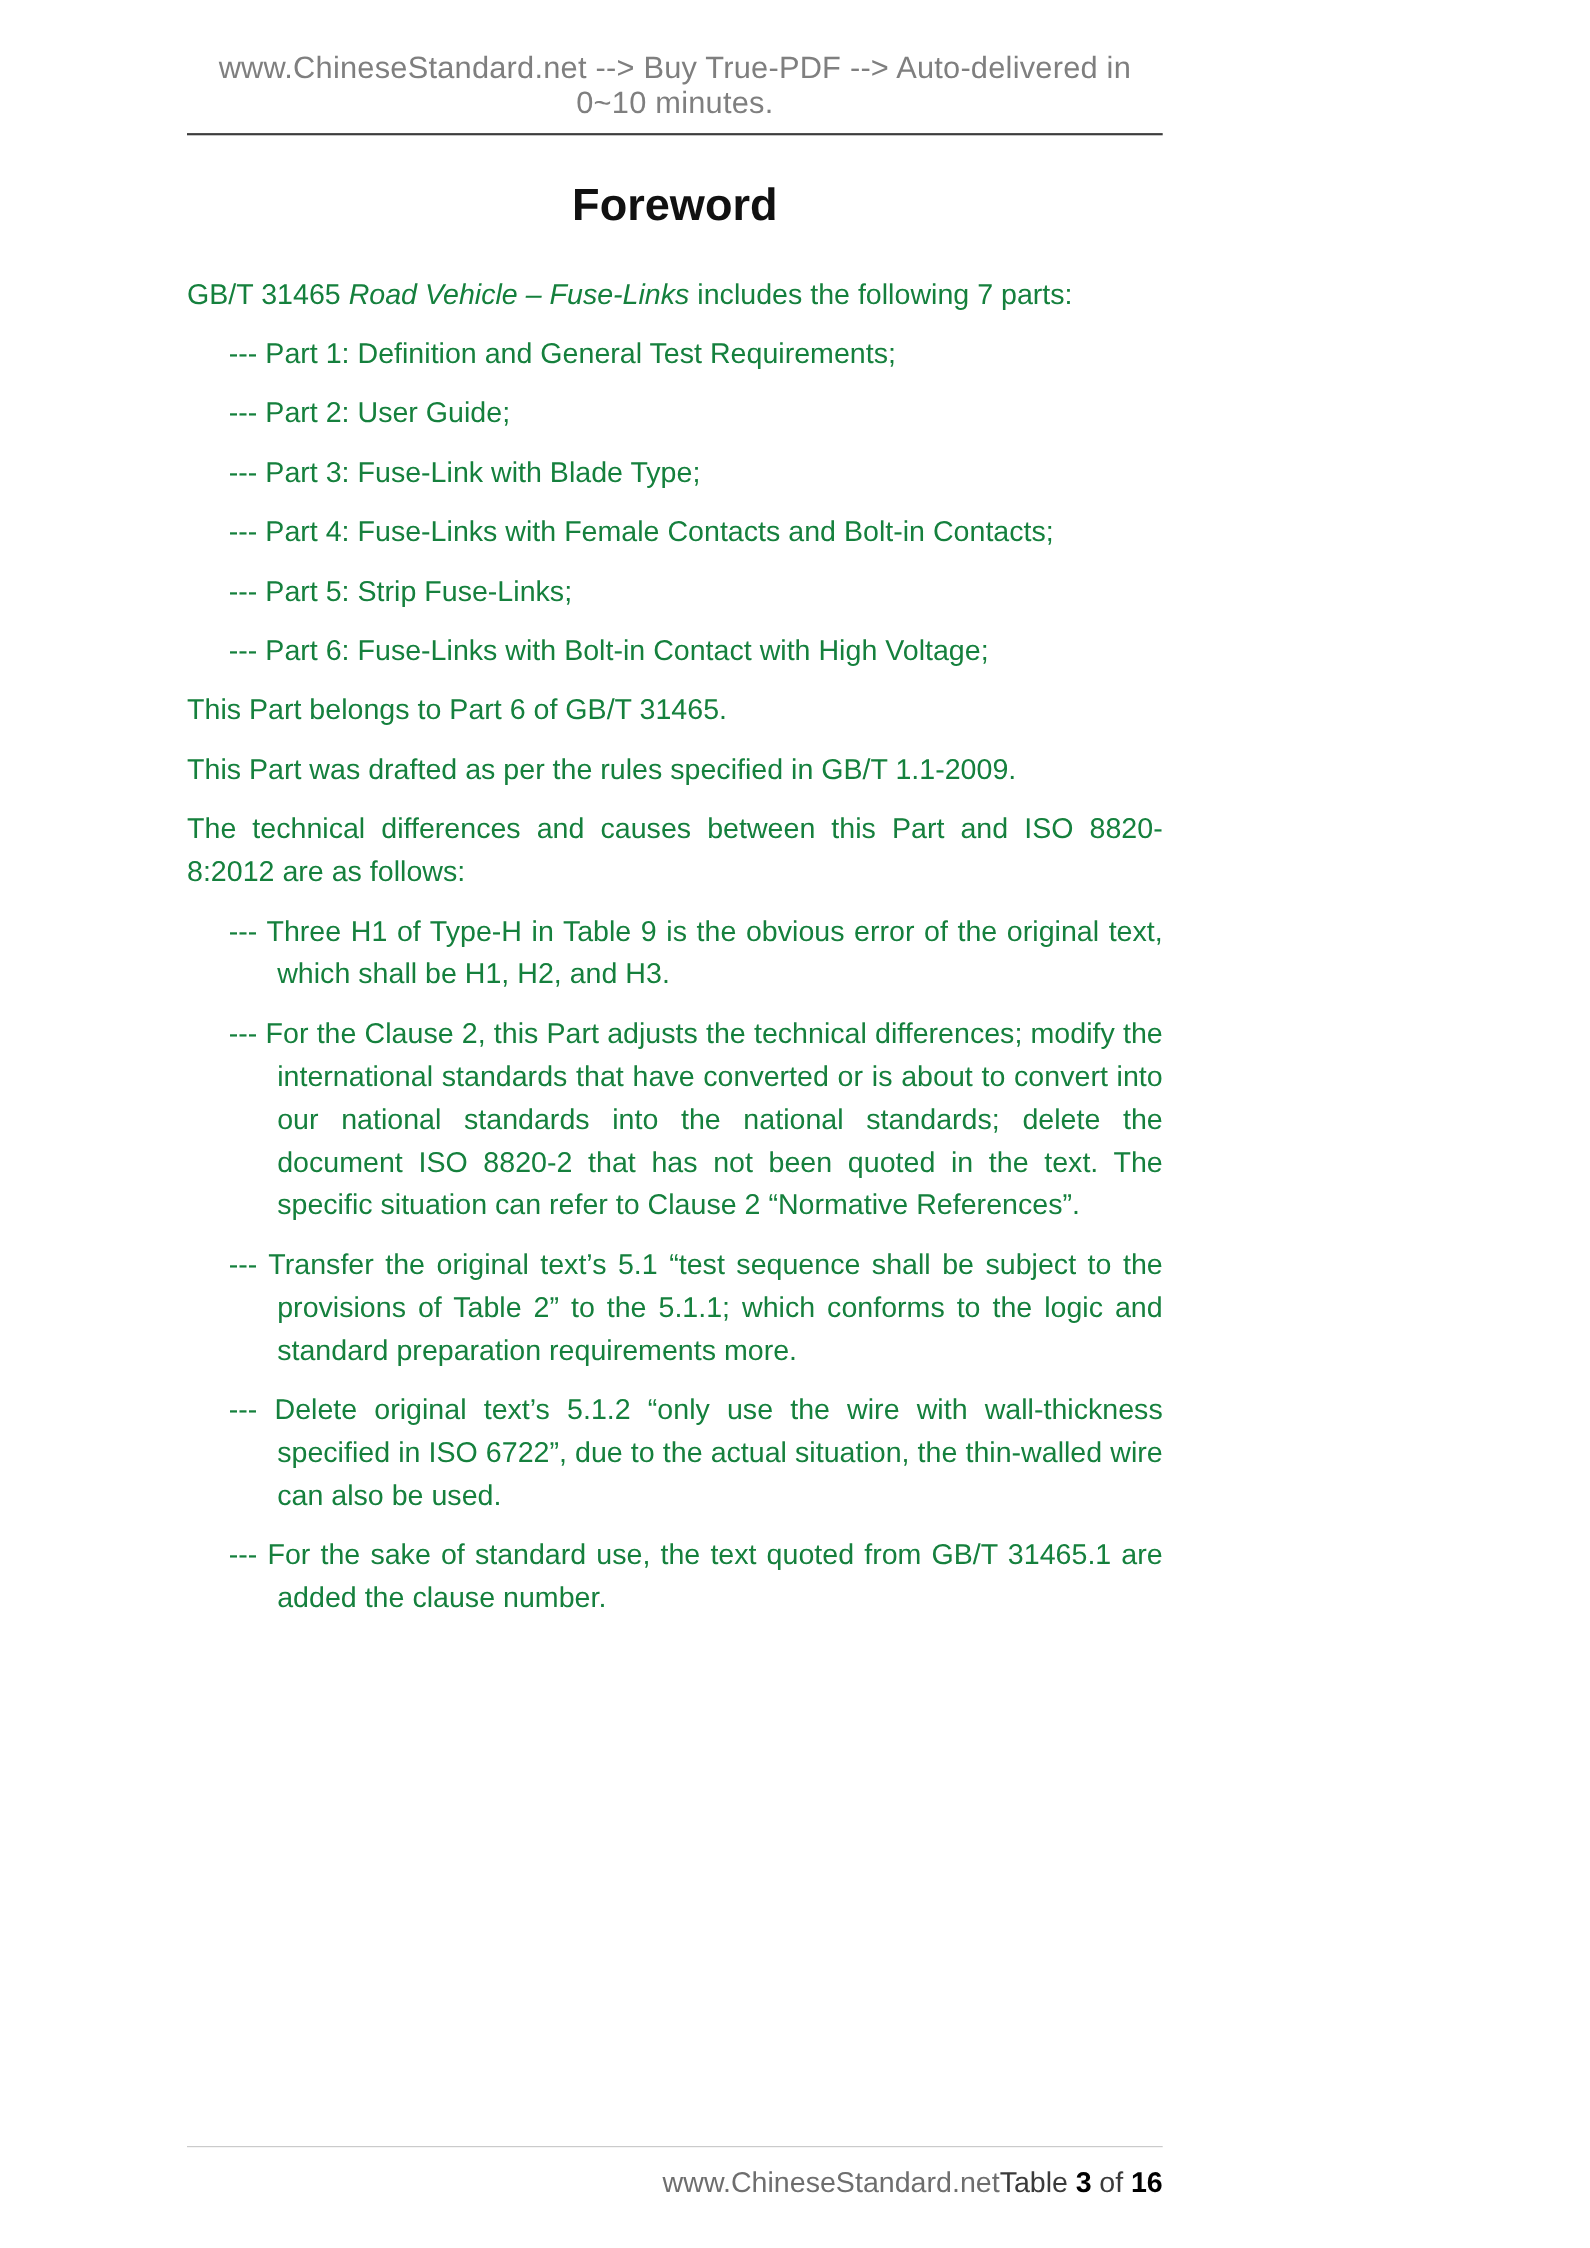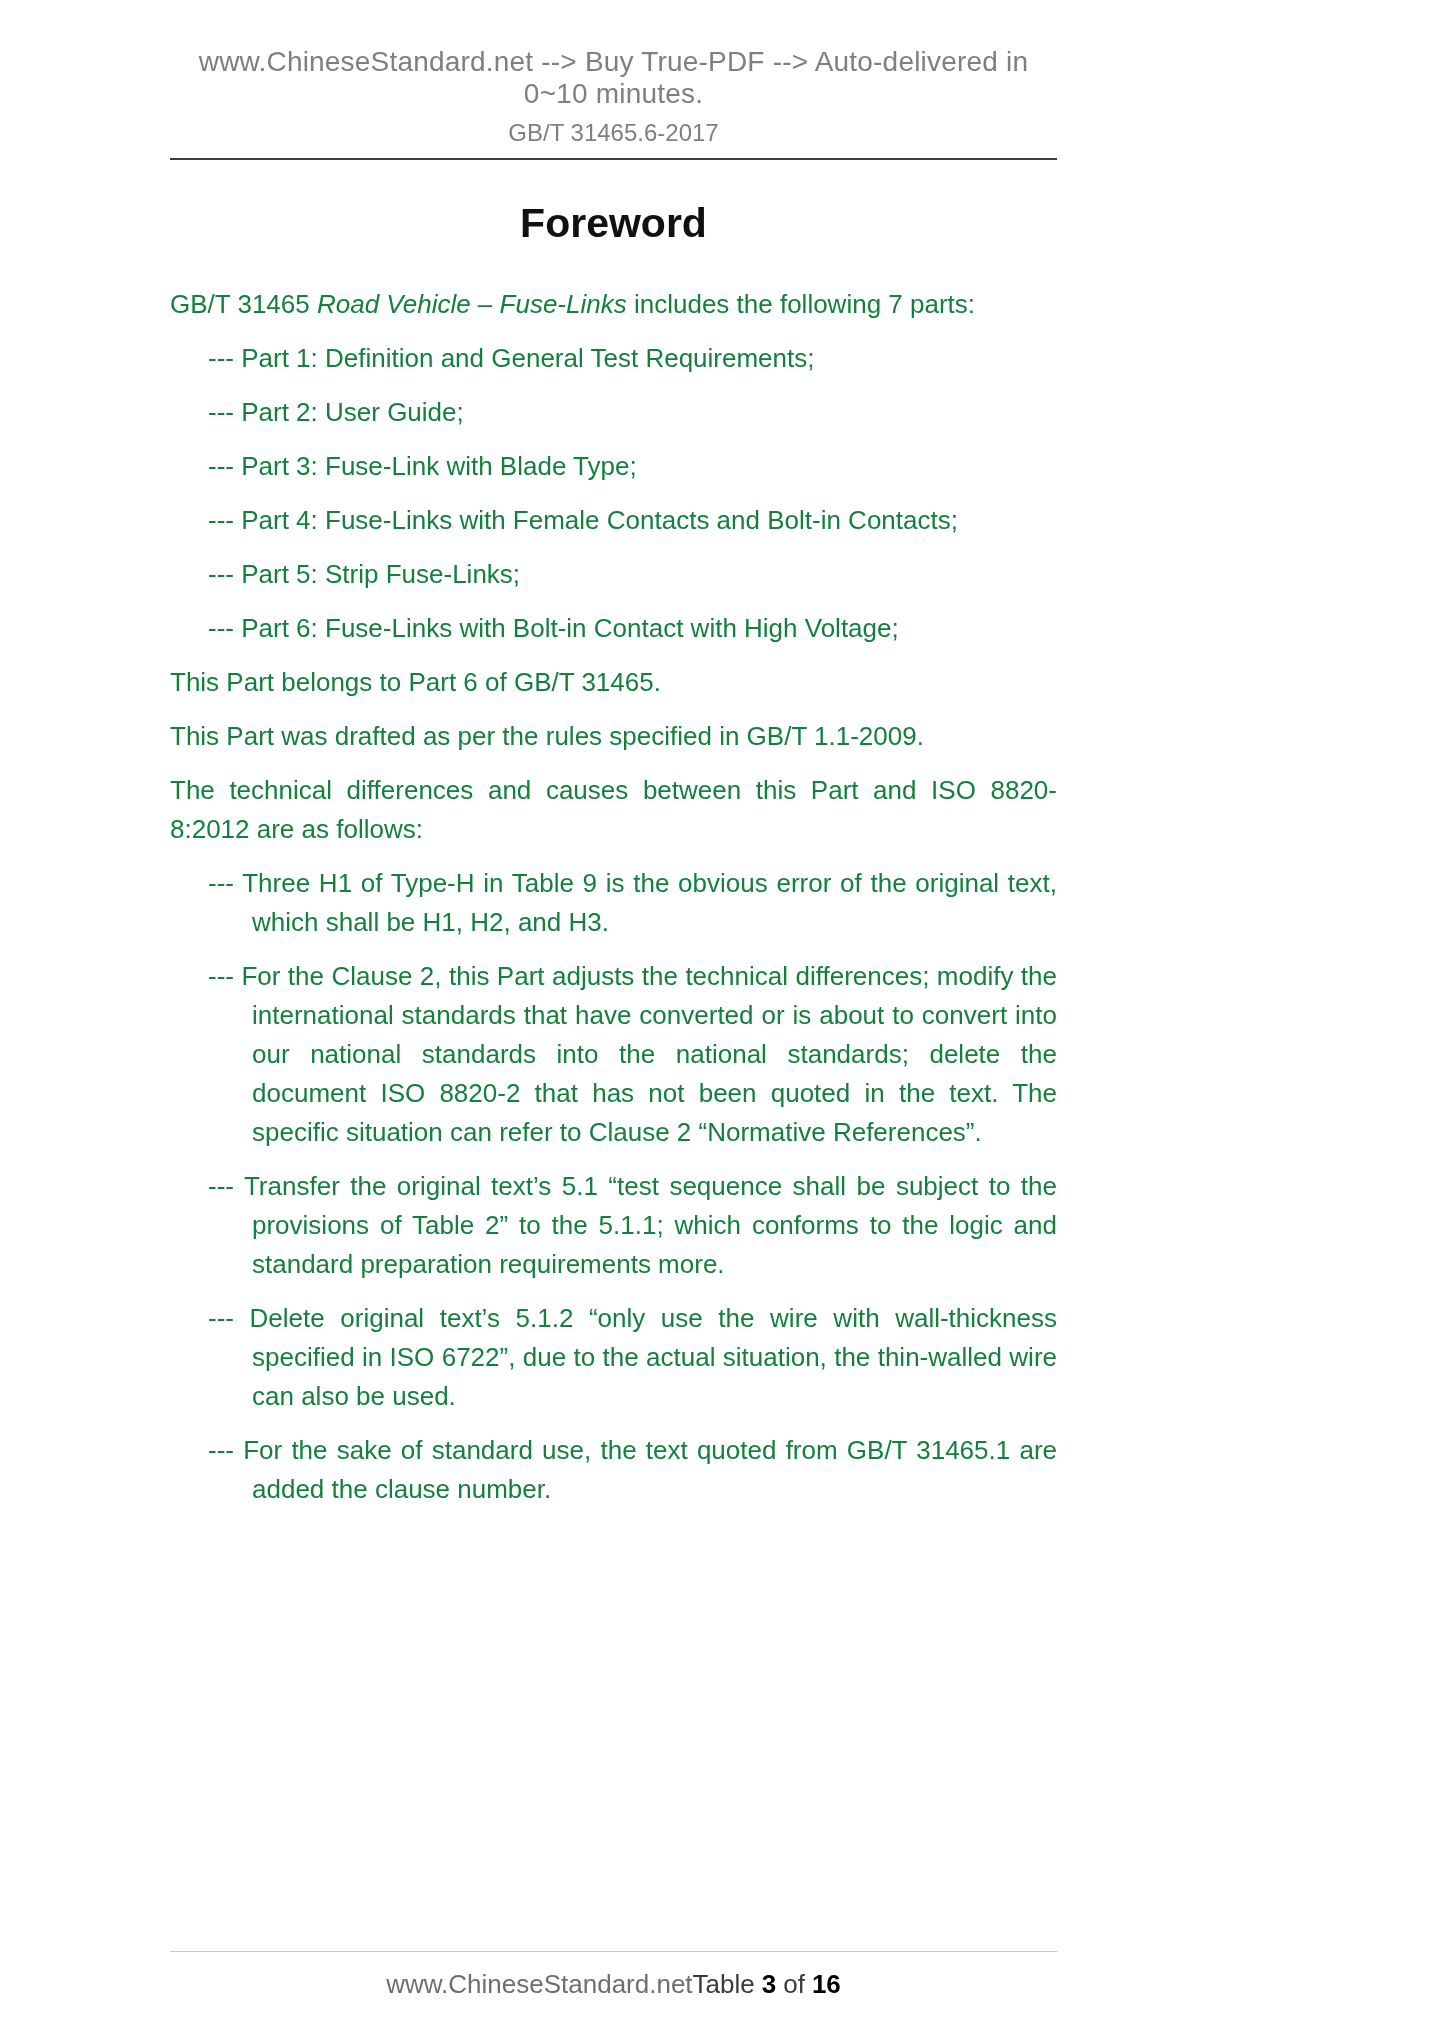--- a/index.html
+++ b/index.html
@@ -66,40 +66,39 @@
     right: 170px;
     bottom: 44px;
   }
   .footer-rule {
     border: none;
     border-top: 1px solid #c6c6c6;
     margin-bottom: 17px;
   }
   .footer-row {
     display: flex;
-    justify-content: center;
+    justify-content: flex-end;
     align-items: baseline;
     font-size: 26px;
   }
   .site { color: #6e6e6e; text-decoration: none; }
   .page-indicator {
     color: #3a3a3a;
     display: inline-flex;
     gap: 7px;
   }
   .page-indicator b { color: #000000; font-weight: 700; }
 </style>
 </head>
 <body>
 
 <div class="page">
 
   <div class="page-header">
     <a class="banner">www.ChineseStandard.net --&gt; Buy True-PDF --&gt; Auto-delivered in 0~10 minutes.</a>
-    <div class="doc-number">GB/T 31465.6-2017</div>
     <hr class="header-rule">
   </div>
 
   <h1 class="title">Foreword</h1>
 
   <main class="doc-body" id="doc-body">
       <div class="para"><span>GB/T 31465 </span><i>Road Vehicle – Fuse-Links</i><span> includes the following 7 parts:</span></div>
       <div class="list-item"><span>--- Part 1: Definition and General Test Requirements;</span></div>
       <div class="list-item"><span>--- Part 2: User Guide;</span></div>
       <div class="list-item"><span>--- Part 3: Fuse-Link with Blade Type;</span></div>

